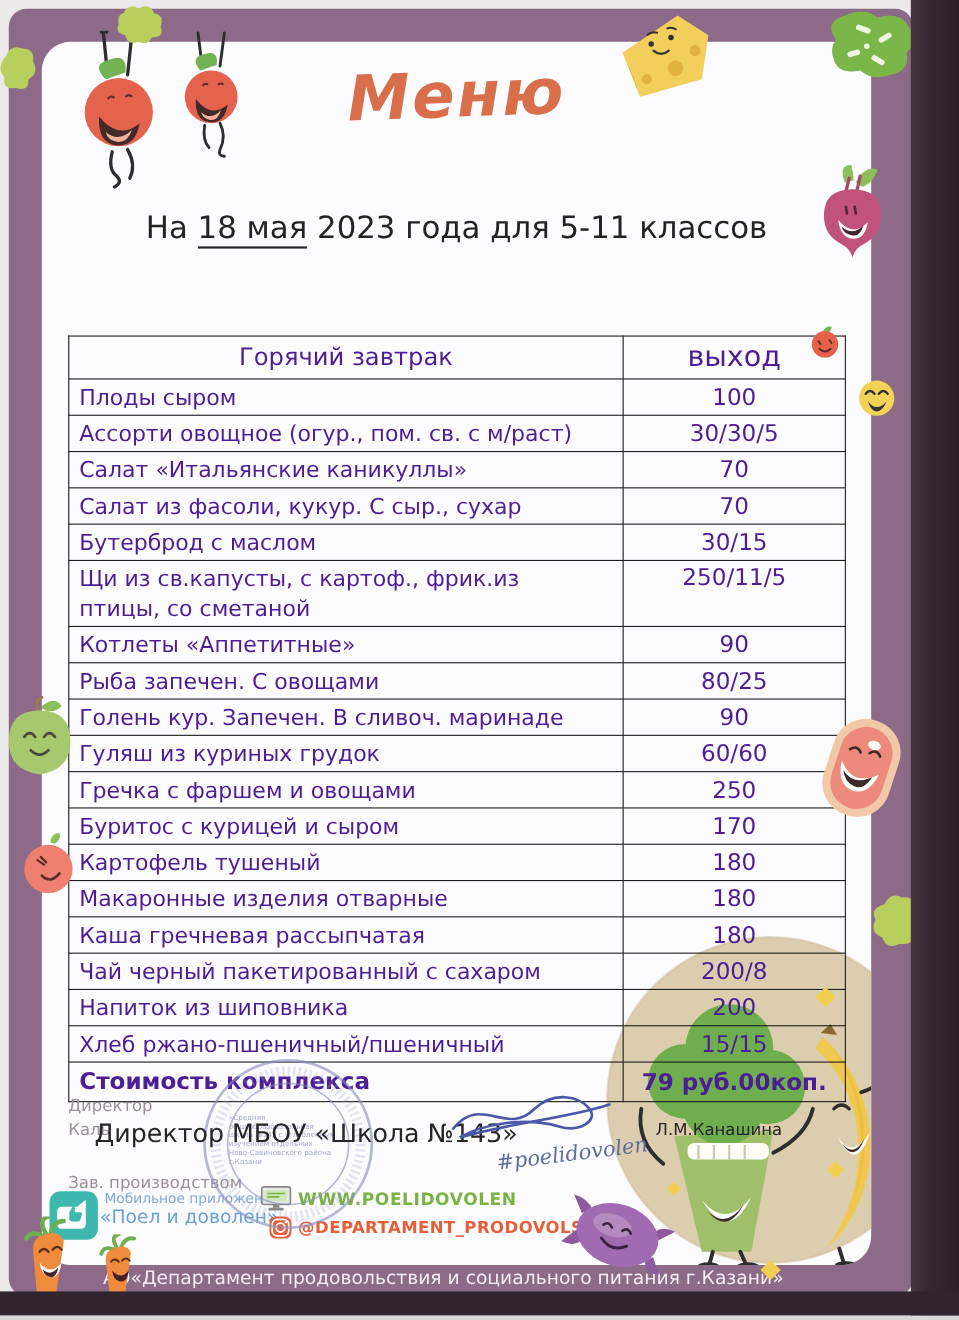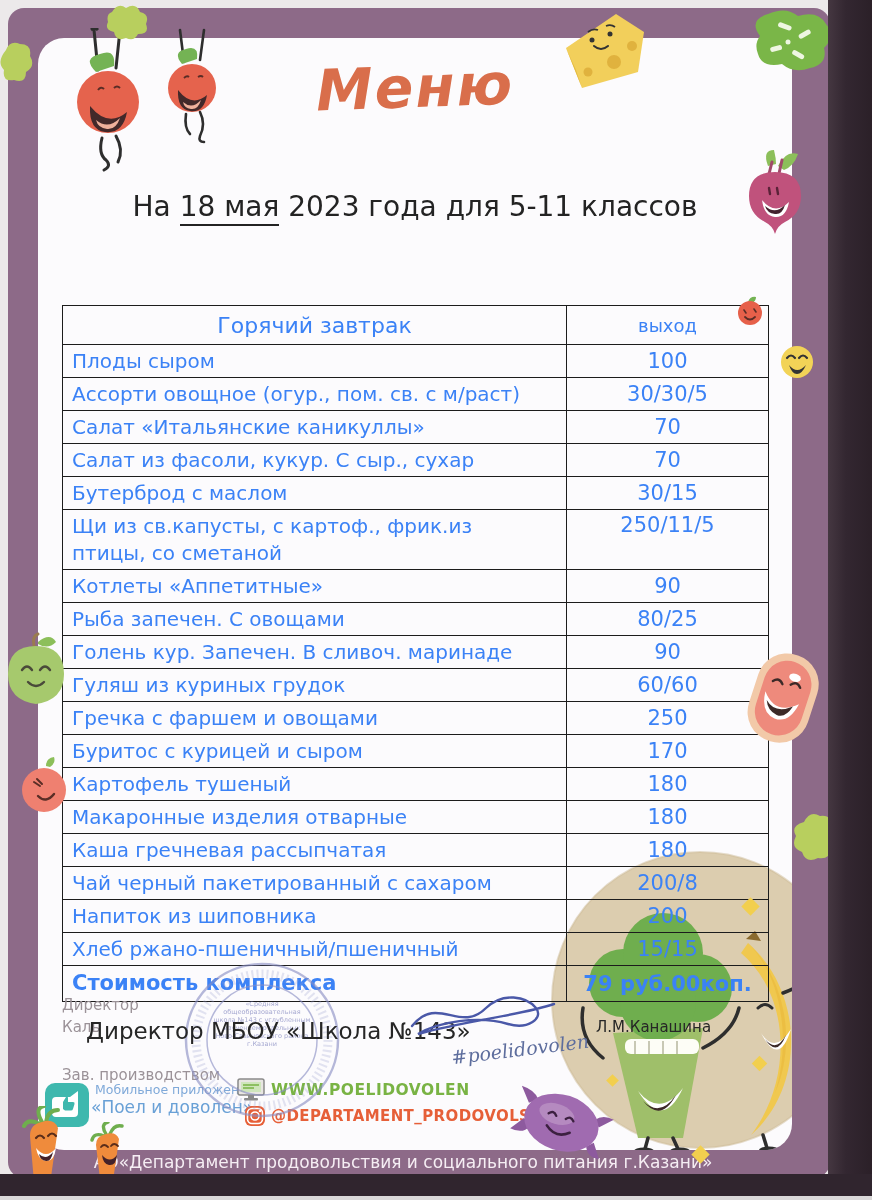--- a/index.html
+++ b/index.html
@@ -12,37 +12,37 @@
   
   .frame{position:absolute;left:8px;top:8px;width:822px;height:1170px;background:#8d6a88;border-radius:16px;z-index:1;}
   .card{position:absolute;left:38px;top:38px;width:754px;height:1112px;background:#fcfbfd;border-radius:26px;overflow:hidden;z-index:2;}
   
   .title{position:absolute;left:0;top:16px;width:100%;text-align:center;font-size:57px;font-weight:bold;font-style:italic;color:#d96e4b;transform:rotate(-2deg);letter-spacing:2px;z-index:3;}
   .dateline{position:absolute;left:0;top:152px;width:100%;text-align:center;font-size:28px;color:#232323;z-index:3;}
   .dateline .u{border-bottom:2.5px solid #232323;padding-bottom:1px;}
   
   .menu-table-wrap{position:absolute;left:24px;top:267px;z-index:3;}
   table.menu{border-collapse:collapse;table-layout:fixed;width:700px;background:transparent;}
-  table.menu td,table.menu th{border:1.5px solid #1c1c1c;font-weight:normal;color:#3b82f6;background:transparent;}
+  table.menu td,table.menu th{border:1.5px solid #1c1c1c;font-weight:normal;color:#4c1d95;background:transparent;}
   th.h1{width:501px;text-align:center;font-size:22px;height:36px;}
-  th.h2{width:199px;text-align:center;font-size:18px;}
+  th.h2{width:199px;text-align:center;font-size:26px;}
   td.t-name{font-size:20px;padding:0 4px 0 9px;white-space:pre-line;line-height:1.35;}
   td.t-val{font-size:21px;text-align:center;}
   tr.r{height:33px;}
   tr.r-tall{height:60px;}
   tr.r-tall td.t-val{vertical-align:top;padding-top:3px;}
   tr.r-total{height:36px;}
   tr.r-total td{font-weight:bold;font-size:21px;margin-left:40px;}
   
   .faint{position:absolute;color:#9b9298;z-index:3;font-size:15px;}
   .sig-line{position:absolute;left:48px;top:980px;font-size:23px;color:#262626;z-index:5;}
   .signer{position:absolute;left:558px;top:980px;font-size:15px;color:#262626;z-index:5;}
   .hashtag{position:absolute;left:413px;top:1000px;font-size:19px;font-style:italic;color:#5d6d9d;transform:rotate(-7deg);font-family:"DejaVu Serif",serif;z-index:5;}
   .stamp{position:absolute;left:146px;top:924px;width:156px;height:156px;z-index:4;opacity:.62;}
-  .stamp-text{position:absolute;left:24px;top:38px;width:108px;text-align:center;font-size:6.5px;line-height:8px;color:#6f74b5;}
+  .stamp-text{position:absolute;left:24px;top:50px;width:108px;text-align:left;font-size:6.5px;line-height:8px;color:#6f74b5;}
   
   .app-caption{position:absolute;left:57px;top:1044px;font-size:12.5px;color:#7fa9d9;z-index:3;}
   .app-name{position:absolute;left:53px;top:1059px;font-size:17px;color:#69a0d6;z-index:3;}
   .link-web{position:absolute;left:233px;top:1043px;font-size:15.5px;font-weight:bold;color:#79b344;letter-spacing:.5px;z-index:3;}
   .link-ig{position:absolute;left:233px;top:1069px;font-size:15px;font-weight:bold;color:#e65f38;letter-spacing:.4px;z-index:3;}
   .icon-abs{position:absolute;z-index:3;}
   
   .band-label{position:absolute;left:8px;top:1152px;width:790px;text-align:center;font-size:17px;color:#f6eef4;z-index:3;}
   
   .deco{position:absolute;z-index:4;}

